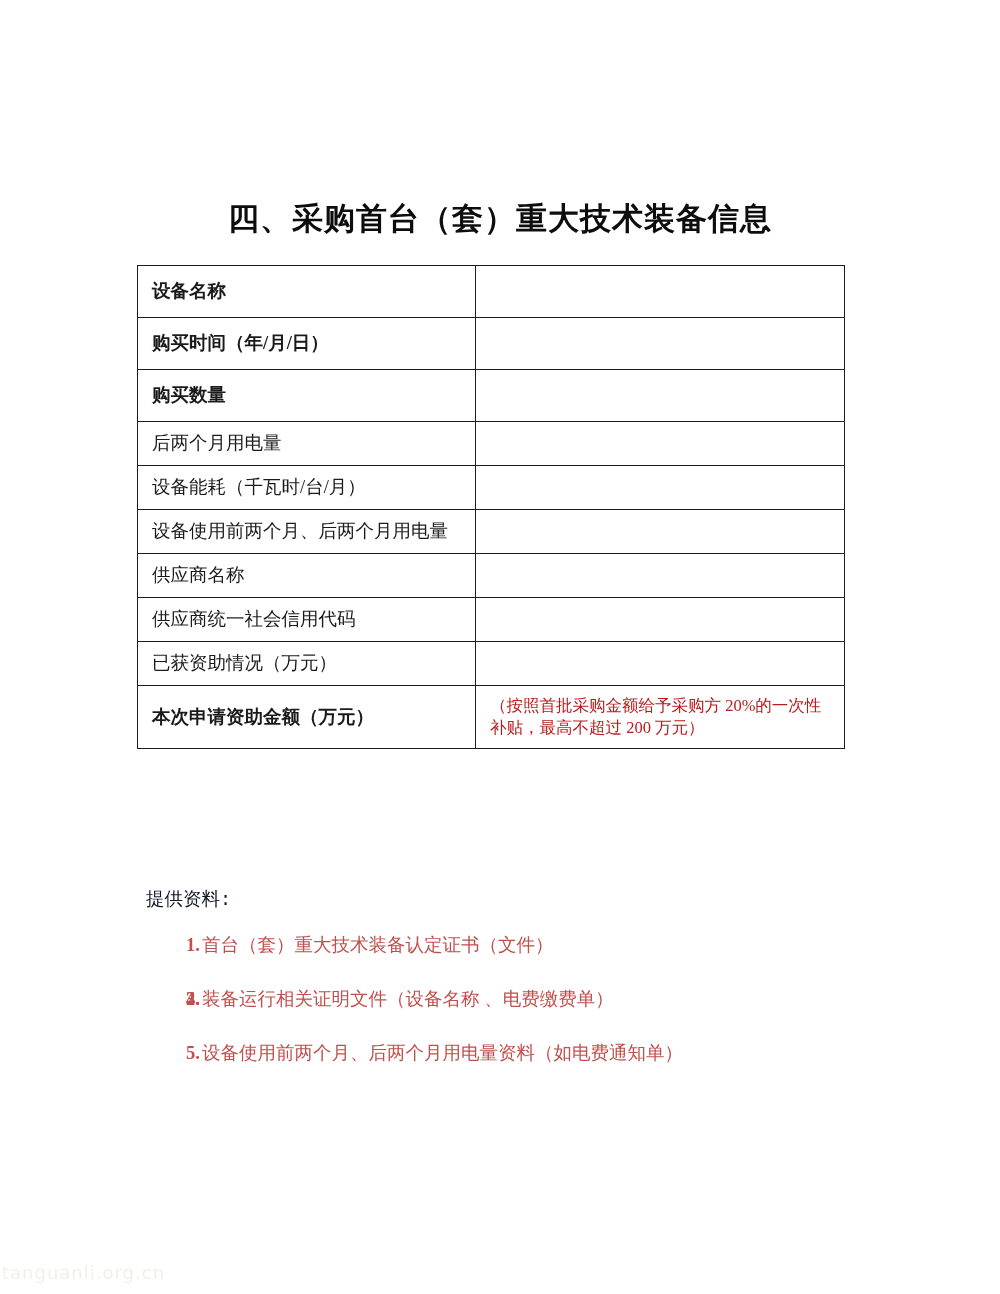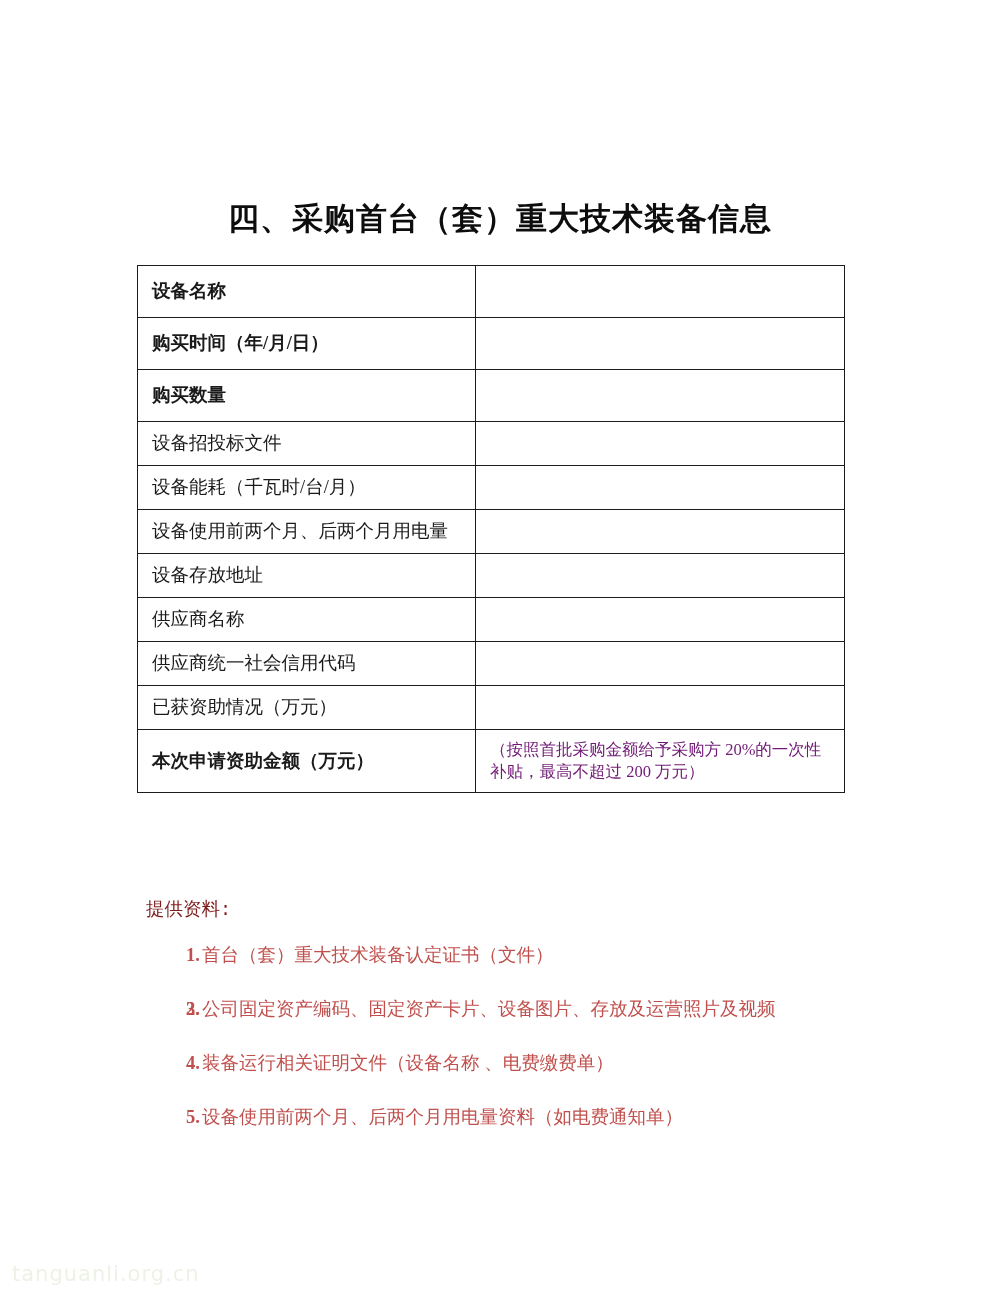--- a/index.html
+++ b/index.html
@@ -64,35 +64,35 @@
   td.label { padding-left: 14px; }
   td.value { padding-left: 14px; }
 
   .red { color: #c0504d; }
   .bold { font-weight: bold; }
 
   td.value .note {
     display: block;
     font-size: 16.5px;
     line-height: 1.35;
-    color: #701a75;
+    color: #b91c1c;
     text-indent: 0;
   }
 
   
   .materials {
     position: absolute;
     left: 146px;
     top: 878px;
     width: 760px;
   }
   .materials-heading {
     font-size: 18.5px;
-    color: #7f1d1d;
-    margin: 18px 0 22px 0;
+    color: #0f172a;
+    margin: 8px 0 22px 0;
     font-family: Liberation Mono, monospace;
   }
   .materials-list {
     list-style: none;
     margin: 0;
     padding: 0;
   }
   .materials-list li {
     font-size: 18.5px;
     color: #c0504d;
@@ -109,24 +109,24 @@
     font-family: "Liberation Serif", "DejaVu Serif", serif;
   }
   .materials-list li .txt {
     margin-left: 16px;
     display: inline-block;
   }
 
   
   .watermark {
     position: absolute;
-    left: 12px;
+    left: 2px;
     top: 1262px;
     font-family: "DejaVu Sans", "Liberation Sans", sans-serif;
-    font-size: 21px;
+    font-size: 18px;
     letter-spacing: 1px;
     color: #eef2e6;
     user-select: none;
   }
 </style>
 </head>
 <body>
 
 <div class="page">
 
@@ -144,33 +144,29 @@
         </tr>
         <tr class="tall">
           <td class="label red">购买时间（年/月/日）</td>
           <td class="value"></td>
         </tr>
         <tr class="tall">
           <td class="label">购买数量</td>
           <td class="value"></td>
         </tr>
         <tr class="short">
-          <td class="label red">设备招投标文件</td>
+          <td class="label red">后两个月用电量</td>
           <td class="value"></td>
         </tr>
         <tr class="short">
           <td class="label red">设备能耗（千瓦时/台/月）</td>
           <td class="value"></td>
         </tr>
         <tr class="short">
           <td class="label red">设备使用前两个月、后两个月用电量</td>
-          <td class="value"></td>
-        </tr>
-        <tr class="short">
-          <td class="label">设备存放地址</td>
           <td class="value"></td>
         </tr>
         <tr class="short">
           <td class="label">供应商名称</td>
           <td class="value"></td>
         </tr>
         <tr class="short">
           <td class="label">供应商统一社会信用代码</td>
           <td class="value"></td>
         </tr>
@@ -185,21 +181,21 @@
           </td>
         </tr>
       </tbody>
   </table>
 
   <div class="materials">
     <div class="materials-heading">提供资料:</div>
     <ol class="materials-list">
         <li><span class="num">1.</span><span class="txt">首台（套）重大技术装备认定证书（文件）</span></li>
         <li><span class="num">2.</span></li>
-        <li><span class="num">3.</span><span class="txt">公司固定资产编码、固定资产卡片、设备图片、存放及运营照片及视频</span></li>
+        <li><span class="num">3.</span></li>
         <li><span class="num">4.</span><span class="txt">装备运行相关证明文件（设备名称 、电费缴费单）</span></li>
         <li><span class="num">5.</span><span class="txt">设备使用前两个月、后两个月用电量资料（如电费通知单）</span></li>
       </ol>
   </div>
 
   <div class="watermark">tanguanli.org.cn</div>
 
 </div>
 
 </body></html>

